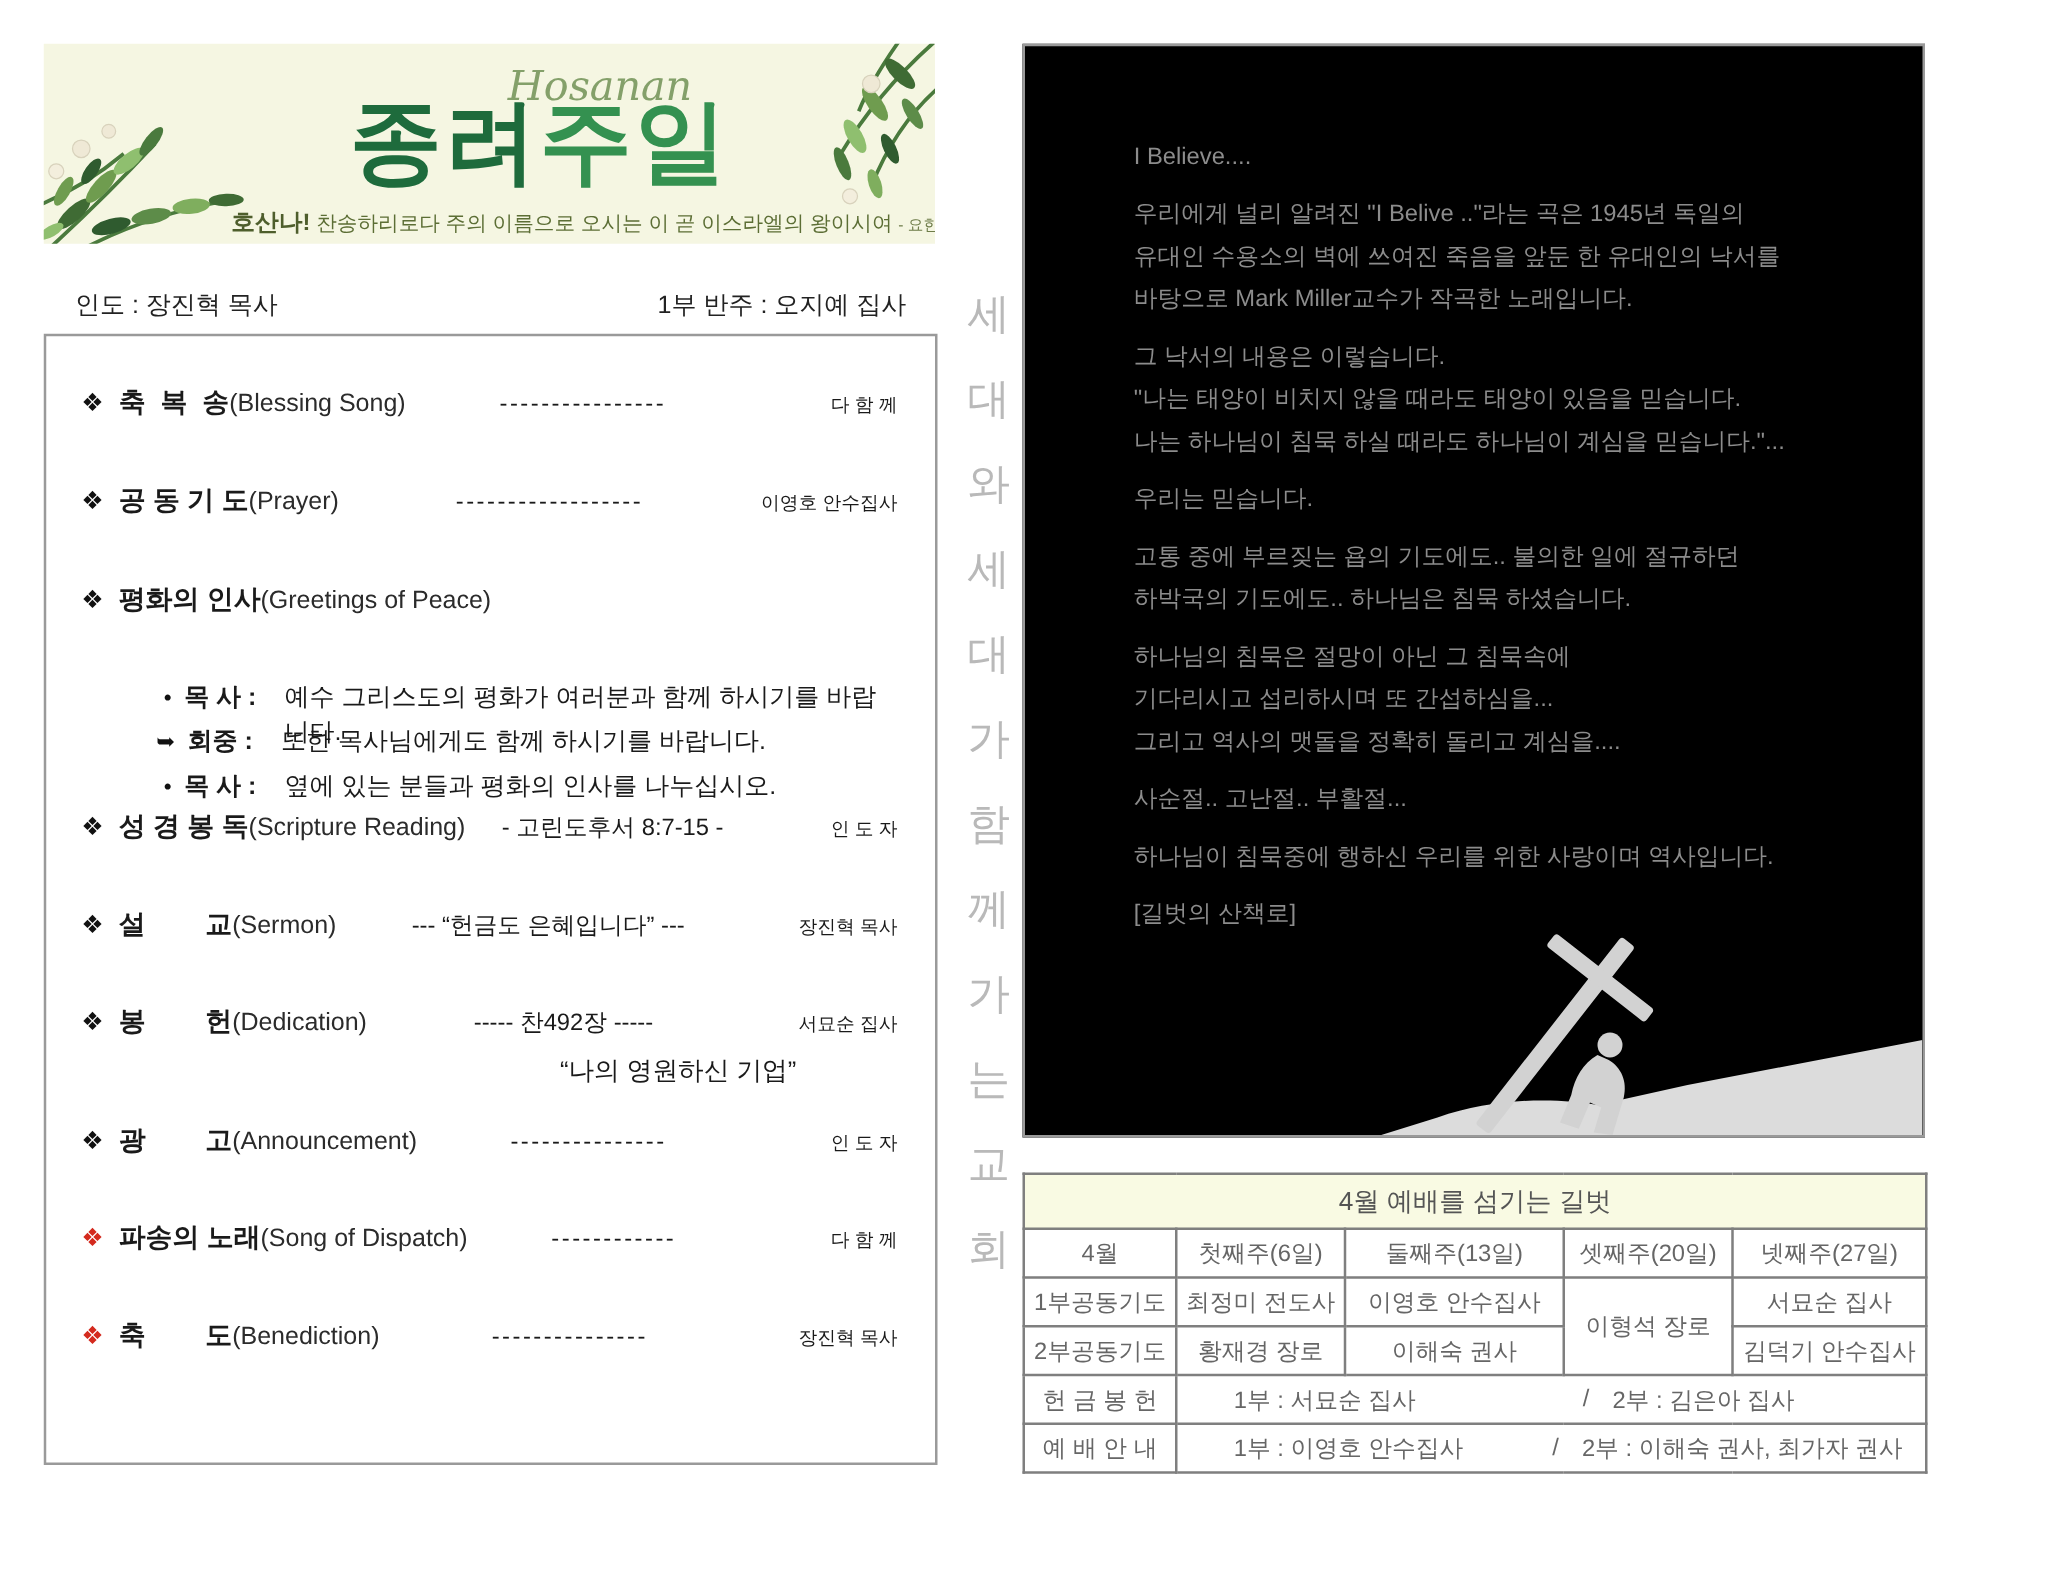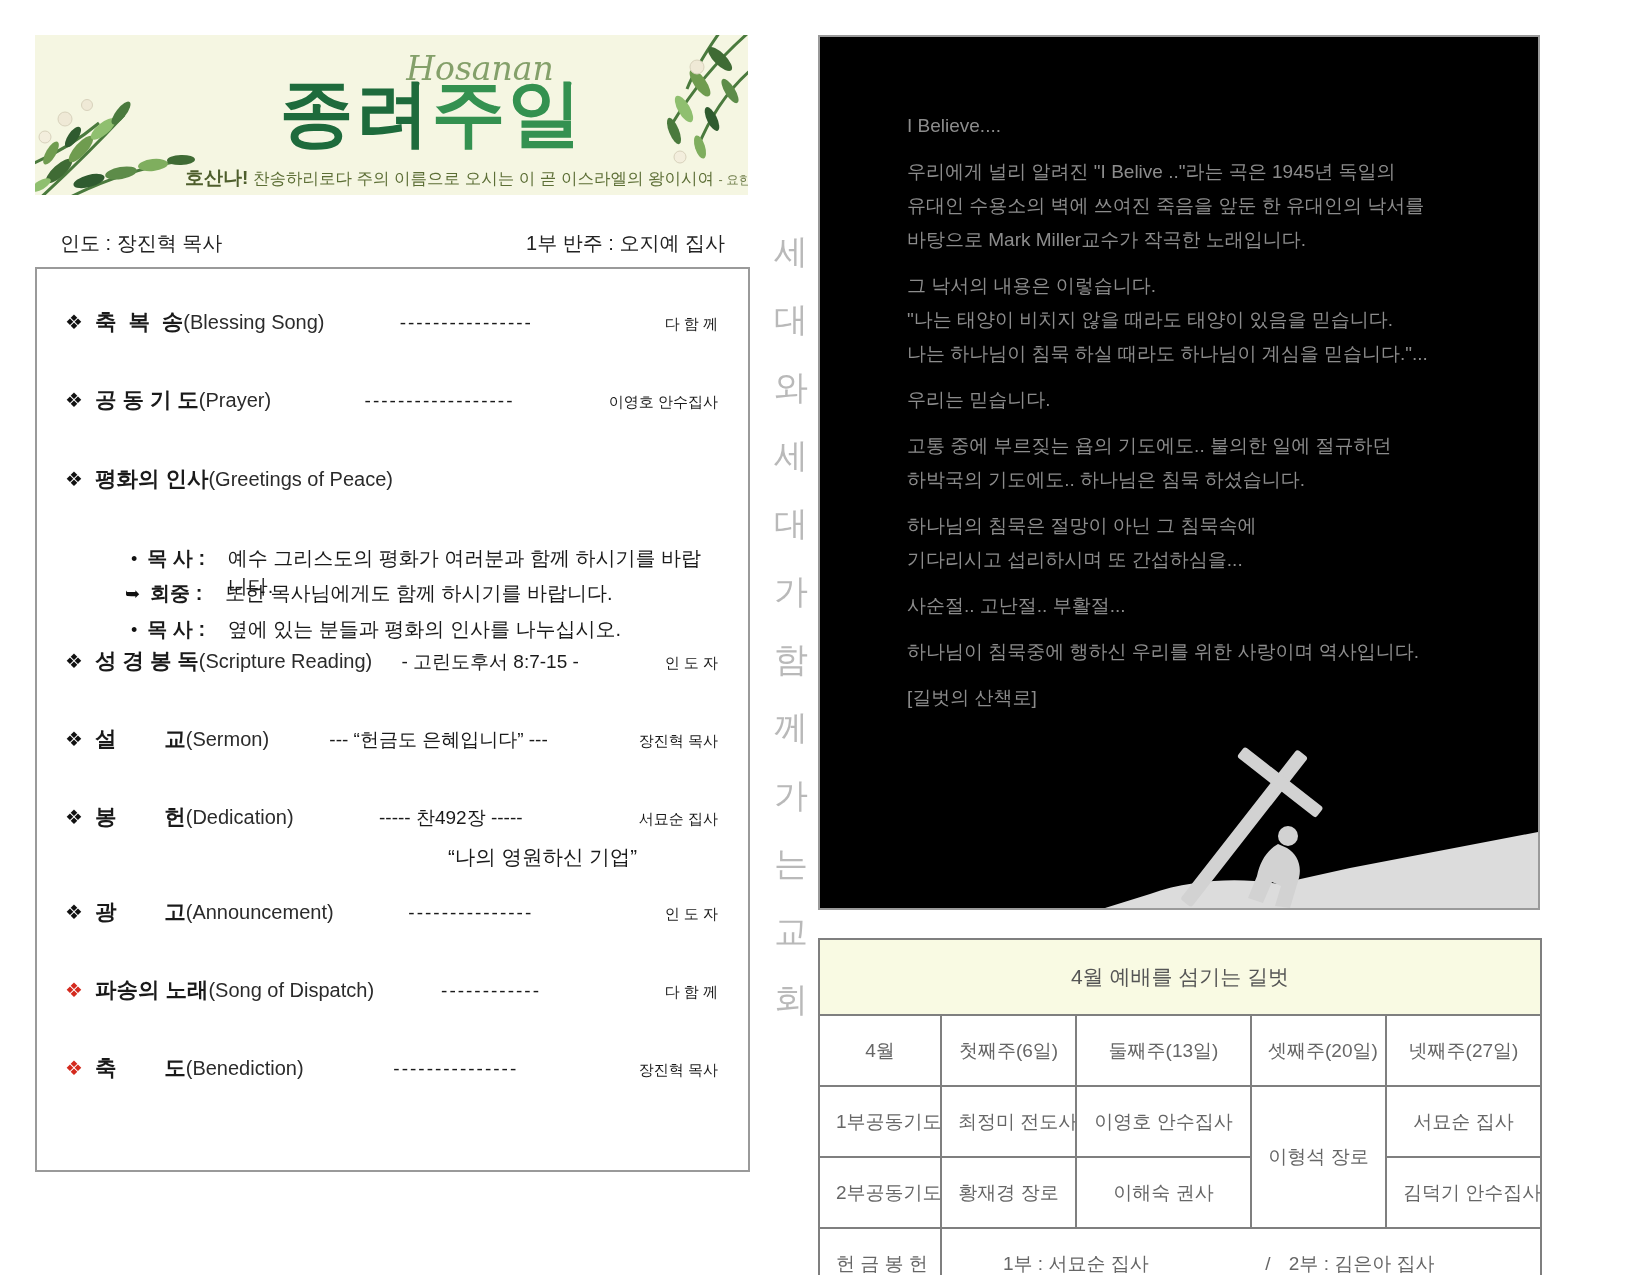--- a/index.html
+++ b/index.html
@@ -48,21 +48,21 @@
   
   .essay-box{position:absolute;left:818px;top:35px;width:718px;height:871px;border:2px solid #9a9a9a;background:#000000;overflow:hidden;}
   .essay-inner{position:absolute;left:87px;top:72px;right:20px;color:#8c8c8c;font-size:19px;line-height:34px;}
   .essay-inner .para{margin:0 0 12px 0;}
   .essay-title{margin-bottom:12px;}
   .essay-src{margin-top:24px;}
   .silhouette{position:absolute;left:0;bottom:0;width:718px;height:180px;}
 
   
   .sched{position:absolute;left:818px;top:938px;width:722px;border-collapse:collapse;table-layout:fixed;}
-  .sched td{border:2px solid #7f7f7f;font-size:19px;color:#666;text-align:center;height:37px;padding:16px;white-space:nowrap;overflow:hidden;}
+  .sched td{border:2px solid #7f7f7f;font-size:19px;color:#666;text-align:center;height:37px;padding:0;white-space:nowrap;overflow:hidden;}
   .sched .title-row td{background:#f9fae3;font-size:21px;color:#555;height:42px;}
   .sched .split{display:flex;align-items:center;text-align:left;padding:0 18px 0 45px;}
   .sched .split .p1{flex:1.15;}
   .sched .split .sl{flex:0 0 30px;text-align:center;}
   .sched .split .p2{flex:1;padding-left:6px;}
 </style>
 </head>
 <body>
 
 <div class="page">
@@ -240,20 +240,21 @@
       <div class="para">
         <div>우리는 믿습니다.</div>
       </div>
       <div class="para">
         <div>고통 중에 부르짖는 욥의 기도에도.. 불의한 일에 절규하던</div>
         <div>하박국의 기도에도.. 하나님은 침묵 하셨습니다.</div>
       </div>
       <div class="para">
         <div>하나님의 침묵은 절망이 아닌 그 침묵속에</div>
         <div>기다리시고 섭리하시며 또 간섭하심을...</div>
+        <div>그리고 역사의 맷돌을 정확히 돌리고 계심을....</div>
       </div>
       <div class="para">
         <div>사순절.. 고난절.. 부활절...</div>
       </div>
       <div class="para">
         <div>하나님이 침묵중에 행하신 우리를 위한 사랑이며 역사입니다.</div>
       </div>
       <div class="para essay-src">[길벗의 산책로]</div>
     </div>
     <svg class="silhouette" viewBox="0 0 718 180">

